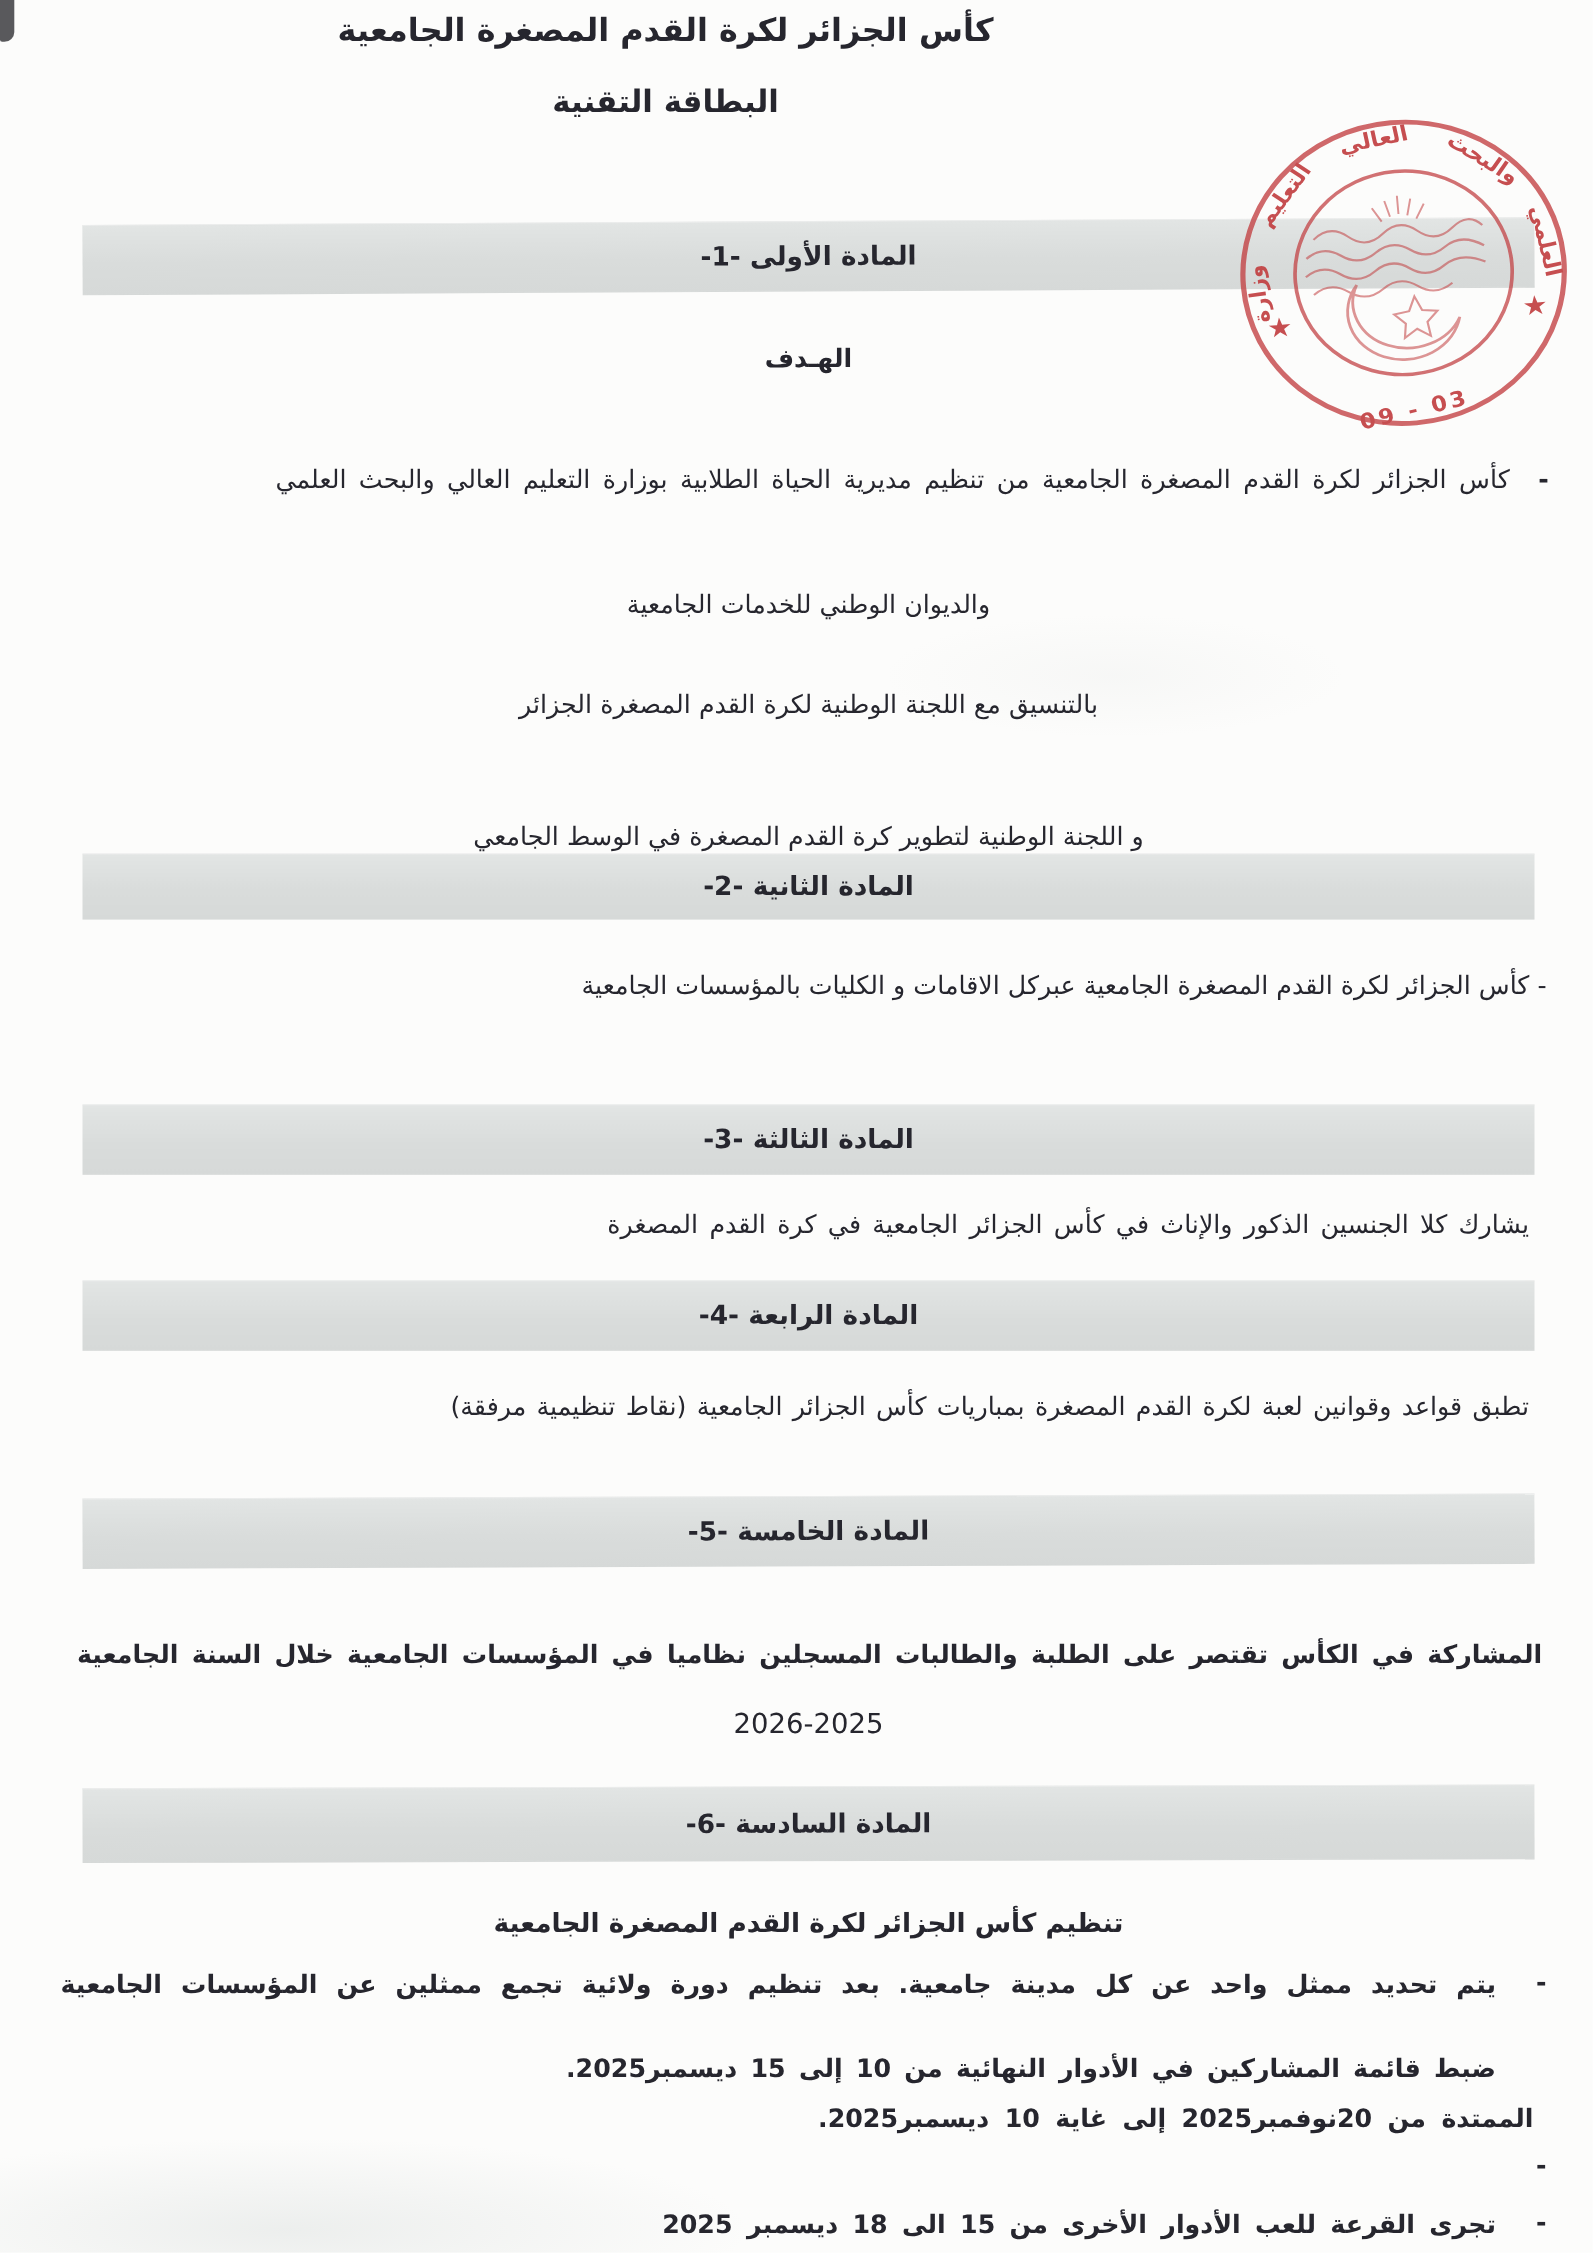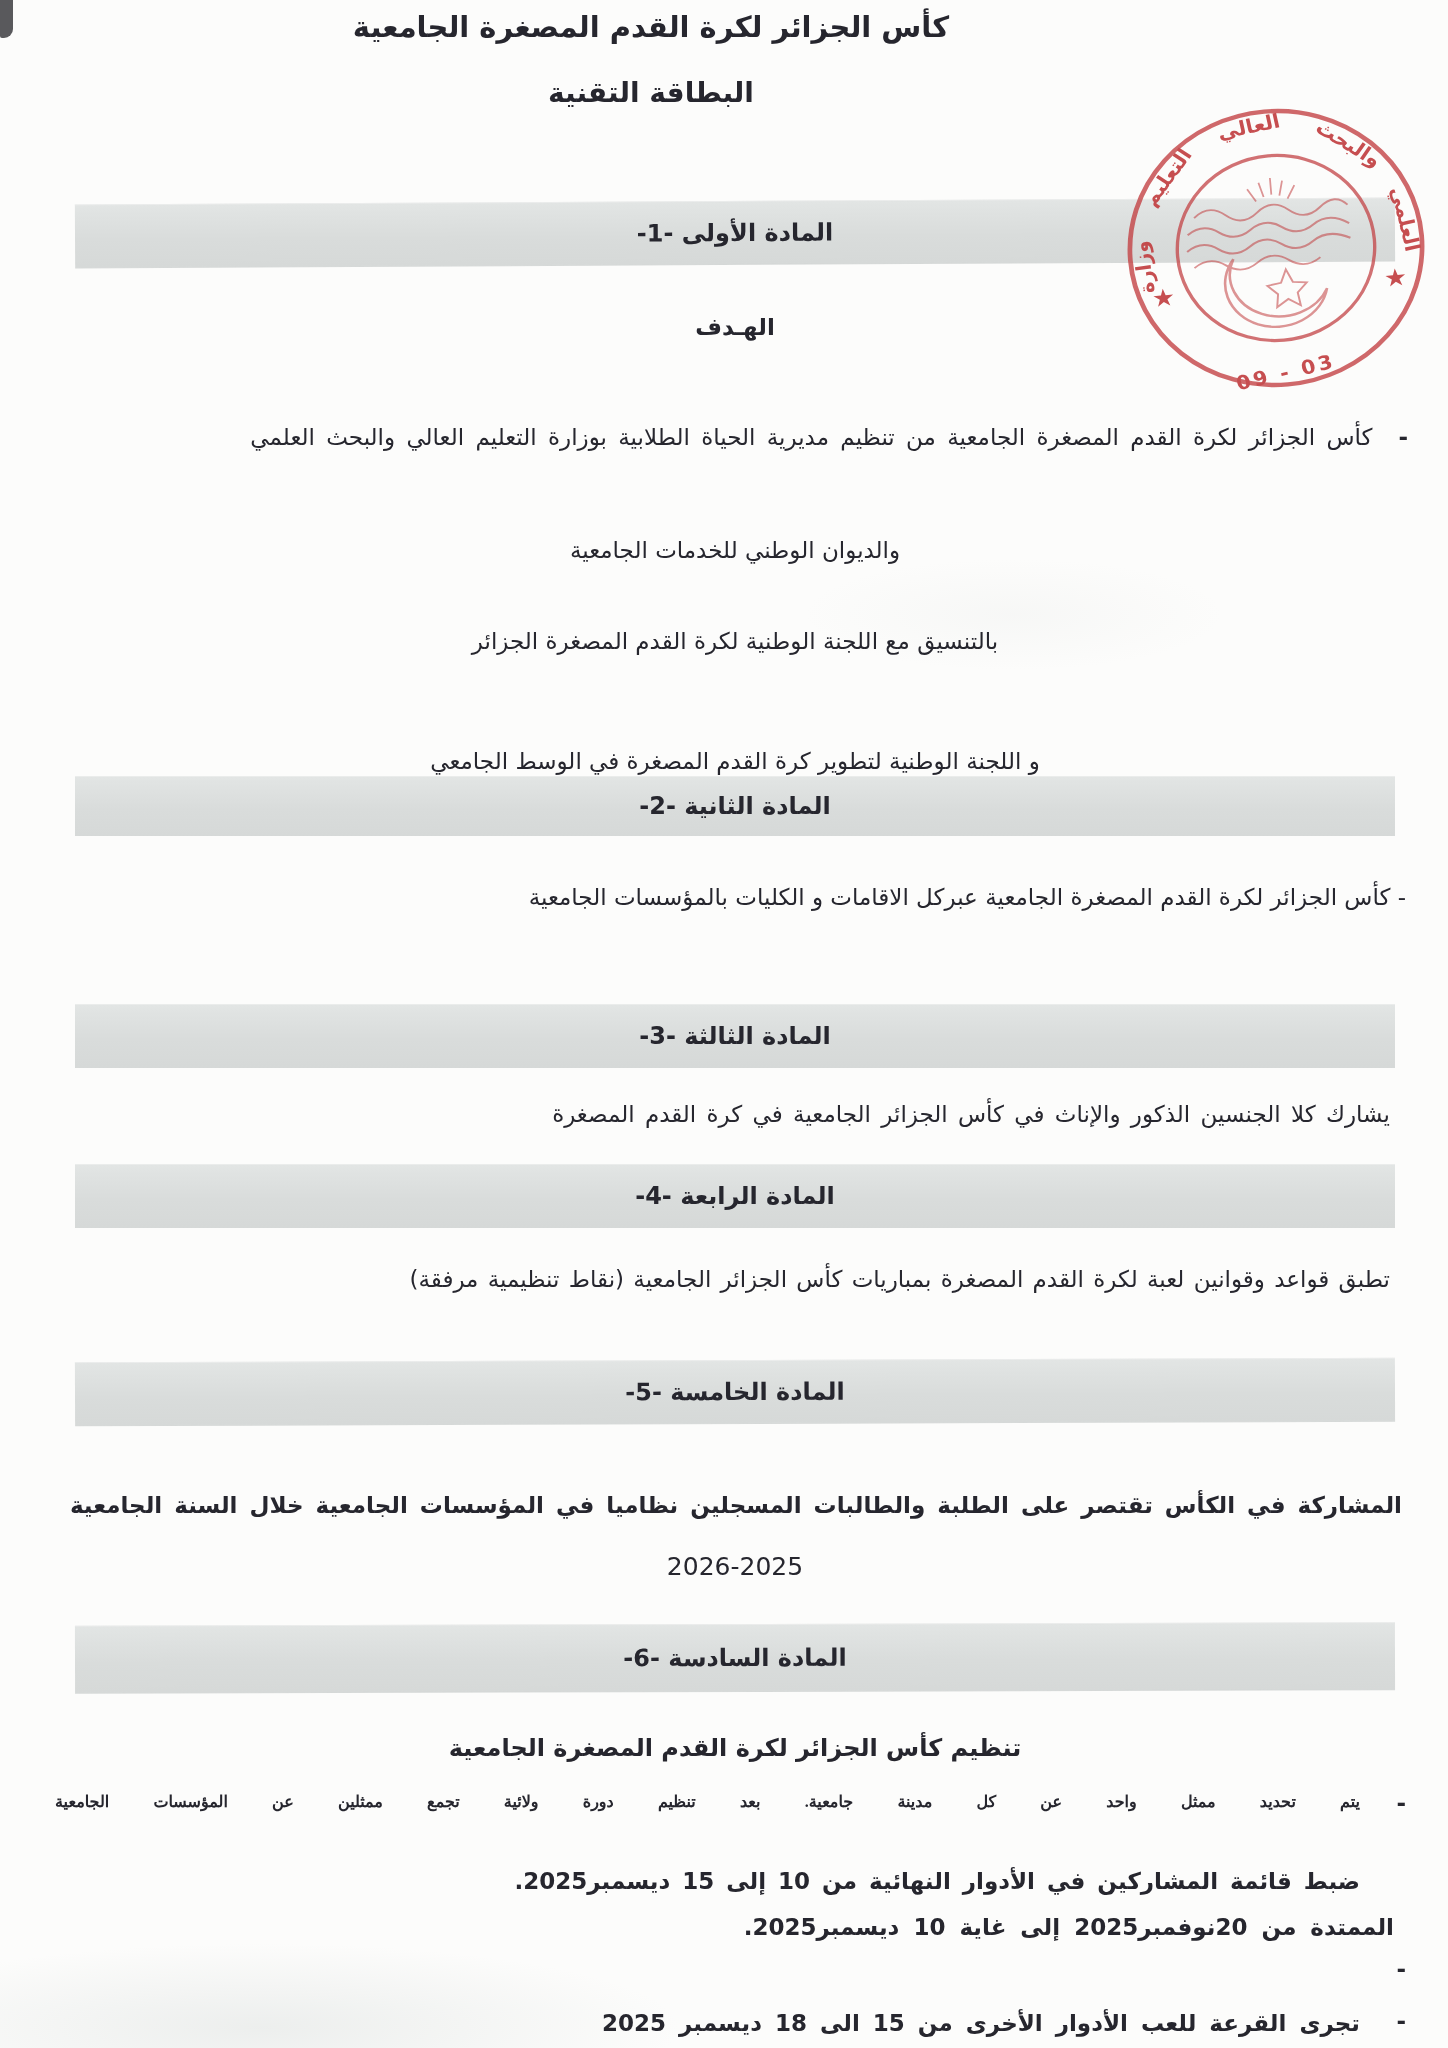--- a/index.html
+++ b/index.html
@@ -14,21 +14,21 @@
     color:#26262e;
     direction:rtl;
     overflow:hidden;
   }
   .corner-mark{
     position:absolute;left:0;top:0;width:13px;height:38px;
     background:#3c3c40;border-radius:0 0 9px 2px;opacity:.85;
   }
   .title{
     position:absolute;left:0;width:1210px;text-align:center;
-    font-weight:bold;white-space:nowrap;padding-left:46px;
+    font-weight:bold;white-space:nowrap;
   }
   .t1{top:10px;font-size:29px;}
   .t2{top:76px;font-size:28px;}
 
   .bar{
     position:absolute;left:75px;right:53px;height:62px;
     background:linear-gradient(180deg,#e2e5e4 0%,#d9dcdb 55%,#d6d9d8 100%);
     border-top:1px solid rgba(255,255,255,.5);
     border-bottom:1px solid rgba(0,0,0,.05);
     display:flex;align-items:center;justify-content:center;
@@ -64,24 +64,23 @@
   .a3body{top:1076px;right:58px;word-spacing:3px;margin-top:25px;}
   .a4body{top:1266px;right:58px;word-spacing:2px;}
   .a5body{top:1455px;right:46px;font-weight:600;word-spacing:4px;margin-top:37px;}
   .year{
     position:absolute;top:1552px;left:75px;right:53px;text-align:center;
     font-size:25px;font-weight:normal;direction:ltr;
   }
   .a6sub{top:1734px;font-weight:bold;font-size:24px;}
 
   .jline{
-    position:absolute;left:55px;font-size:16px;font-weight:bold;
+    position:absolute;left:55px;font-size:23px;font-weight:bold;
     text-align:justify;text-align-last:justify;-moz-text-align-last:justify;
     white-space:nowrap;
-    font-family:Liberation Serif, serif;
   }
   .b1l1{top:1792px;right:88px;}
   .b1l2{top:1853px;right:55px;}
   .rline{
     position:absolute;font-size:23px;font-weight:bold;text-align:right;white-space:nowrap;
   }
   .b1l3{top:1914px;right:54px;word-spacing:6px;}
   .bdash{position:absolute;right:42px;font-size:23px;font-weight:bold;}
   .d1{top:1790px;}
   .d2{top:1956px;}

